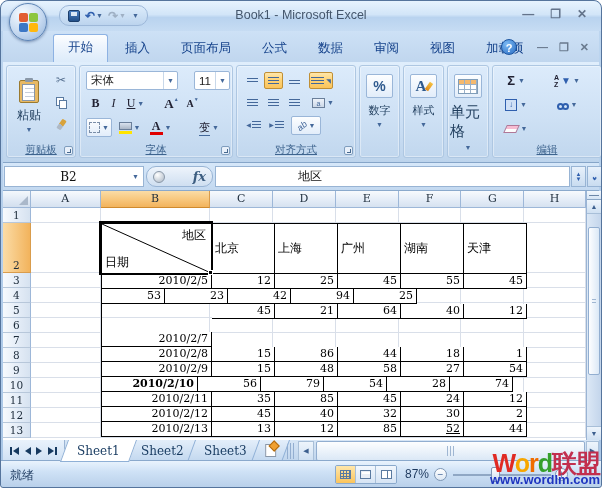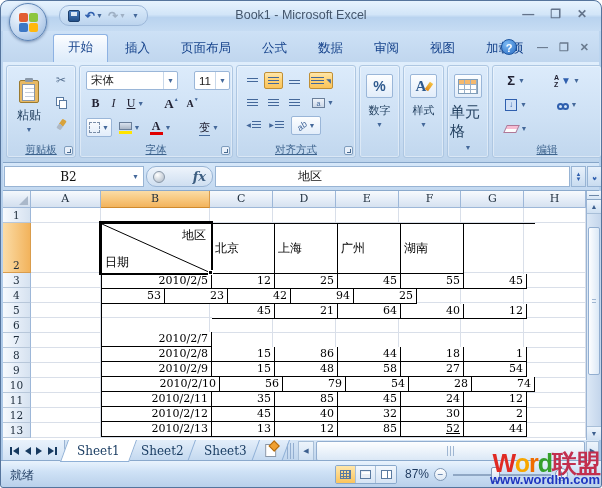--- a/index.html
+++ b/index.html
@@ -639,20 +639,21 @@
           <svg width="109" height="49" style="position:absolute;left:0;top:0">
             <line x1="0" y1="0" x2="109" y2="49" stroke="#000" stroke-width="1"></line>
           </svg>
           <span class="tr">地区</span>
           <span class="bl">日期</span>
         </div>
       <div class="tcell city" style="width: 63px;">北京</div>
           <div class="tcell city" style="width: 63px;">上海</div>
           <div class="tcell city" style="width: 63px;">广州</div>
           <div class="tcell city" style="width: 63px;">湖南</div>
+          <div class="tcell city" style="width: 63px;">天津</div>
         </div>
     <div class="trow">
           <div class="tcell date" style="width: 110px;">2010/2/5</div>
           <div class="tcell num" style="width: 63px;">12</div>
           <div class="tcell num" style="width: 63px;">25</div>
           <div class="tcell num" style="width: 63px;">45</div>
           <div class="tcell num" style="width: 63px;">55</div>
           <div class="tcell num" style="width: 63px;">45</div>
         </div>
         <div class="trow">
@@ -680,21 +681,21 @@
         </div>
         <div class="trow">
           <div class="tcell date" style="width: 110px;">2010/2/9</div>
           <div class="tcell num" style="width: 63px;">15</div>
           <div class="tcell num" style="width: 63px;">48</div>
           <div class="tcell num" style="width: 63px;">58</div>
           <div class="tcell num" style="width: 63px;">27</div>
           <div class="tcell num" style="width: 63px;">54</div>
         </div>
         <div class="trow">
-          <div class="tcell date" style="width: 118px;">2010/2/10</div>
+          <div class="tcell date" style="width: 96px; font-weight: bold;">2010/2/10</div>
           <div class="tcell num" style="width: 63px;">56</div>
           <div class="tcell num" style="width: 63px;">79</div>
           <div class="tcell num" style="width: 63px;">54</div>
           <div class="tcell num" style="width: 63px;">28</div>
           <div class="tcell num" style="width: 63px;">74</div>
         </div>
         <div class="trow">
           <div class="tcell date" style="width: 110px;">2010/2/11</div>
           <div class="tcell num" style="width: 63px;">35</div>
           <div class="tcell num" style="width: 63px;">85</div>

